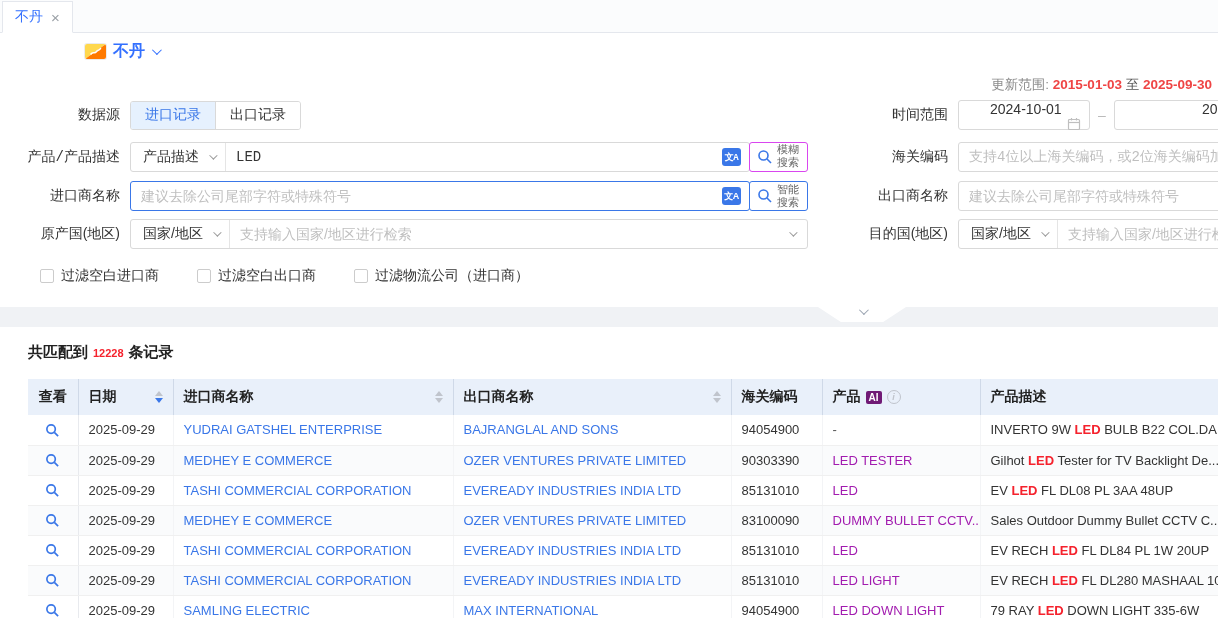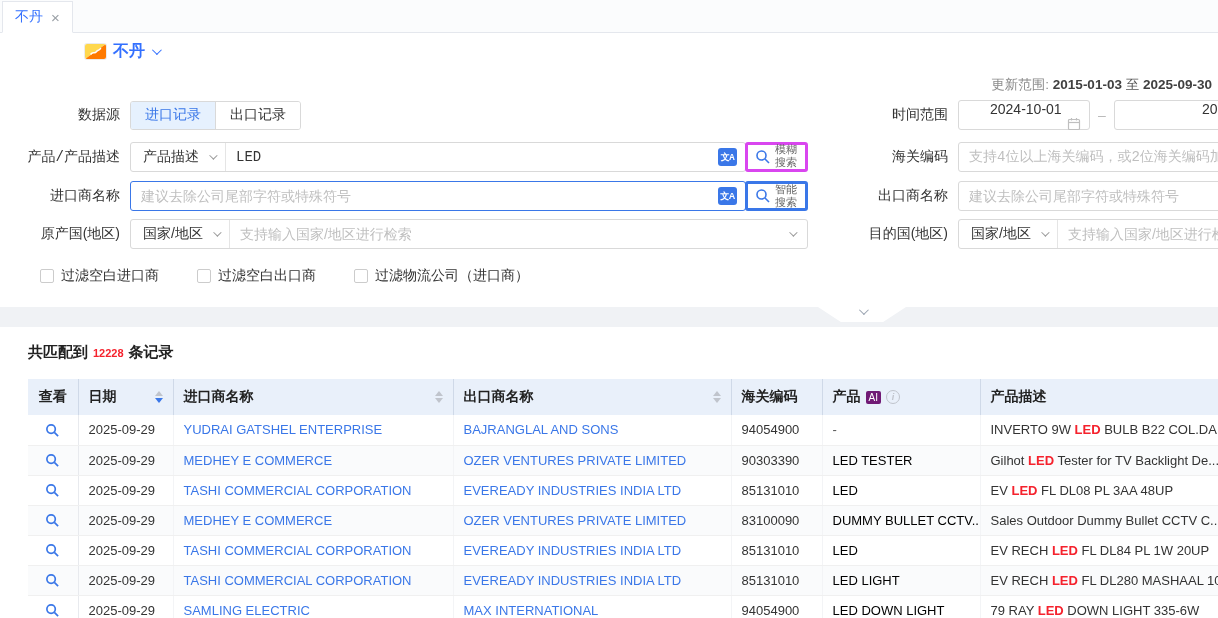--- a/index.html
+++ b/index.html
@@ -17,41 +17,41 @@
   
   .page-head { background:#fff; height:37px; display:flex; align-items:center; padding-left:85px; gap:7px; }
   .flag { width:21px; height:15px; border-radius:2px; overflow:hidden; display:inline-block; box-shadow:0 0 0 1px rgba(0,0,0,.08); }
   .country-name { color:#3370ff; font-size:16px; font-weight:bold; }
   .chev { display:inline-block; width:7px; height:7px; border-right:1.6px solid #999; border-bottom:1.6px solid #999; transform:rotate(45deg) translateY(-2px); }
   .chev.blue { border-color:#3370ff; }
   .chev.small { width:6px; height:6px; border-width:1.4px; }
   
   .filter-card { background:#fff; position:relative; padding:4px 0 22px 0; }
   .update-range { position:absolute; top:6px; right:6px; font-size:13.5px; color:#8c8c8c; }
-  .update-range b { color:#404040; font-weight:bold; }
+  .update-range b { color:#ef4444; font-weight:bold; }
   .update-range .to-word { color:#555; }
   .frow { display:flex; align-items:center; }
   .r1 { margin-top:26px; } .r2 { margin-top:12px;font-family:Liberation Mono, monospace; } .r3 { margin-top:9px; } .r4 { margin-top:8px; }
   .flabel { width:130px; text-align:right; padding-right:10px; flex-shrink:0; }
   .rlabel { width:150px; text-align:right; padding-right:10px; flex-shrink:0; }
   .fgroup-left { width:678px; display:flex; align-items:center; flex-shrink:0; }
   .fgroup-right { width:400px; display:flex; align-items:center; flex-shrink:0; }
   
   .toggle { display:flex; border:1px solid #d9d9d9; border-radius:3px; overflow:hidden; height:29px; }
   .toggle .opt { padding:6px 14px; display:flex; align-items:center; background:#fff; cursor:pointer; }
   .toggle .opt.active { background:#e6f1fe; color:#3a77e8; }
   .toggle .opt + .opt { border-left:1px solid #d9d9d9; }
   
   .finput { flex:1; display:flex; align-items:center; border:1px solid #d9d9d9; border-radius:3px; height:30px; background:#fff; }
   .finput input { border:none; outline:none; flex:1; font-size:14px; color:#333; padding:0 10px; height:100%; background:transparent; font-family:inherit; }
   .finput input::placeholder { color:#bfbfbf; }
   .sel-prefix { display:flex; align-items:center; gap:10px; padding:0 10px 0 12px; border-right:1px solid #e5e5e5; height:100%; color:#333; cursor:pointer; }
   .trans-icon { width:19px; height:18px; background:#3a77e8; border-radius:3px; color:#fff; font-size:9px; font-weight:bold;
                 display:flex; align-items:center; justify-content:center; margin-right:8px; flex-shrink:0; letter-spacing:-.5px; }
-  .search-btn { display:flex; align-items:center; border:3px solid #d946ef; border-radius:3px; height:30px; margin-left:-1px;
+  .search-btn { display:flex; align-items:center; border:1px solid #d946ef; border-radius:3px; height:30px; margin-left:-1px;
                 padding:0 7px; background:#fff; gap:4px; cursor:pointer; flex-shrink:0; }
   .search-btn .sb-text { font-size:11px; color:#666; width:23px; line-height:1.15; word-break:break-all; }
   .focused .finput, .focused .search-btn { border-color:#3a77e8; }
   .end-chev { margin-right:12px; }
   
   .date-box { width:132px; display:flex; align-items:center; border:1px solid #d9d9d9; border-radius:3px; height:30px; background:#fff; flex-shrink:0;flex-direction:column; }
   .date-box input { border:none; outline:none; width:90px; padding:0 0 0 11px; font-size:14px; color:#333; background:transparent; font-family:inherit; }
   .date-box.grow { flex:1; }
   .date-sep { color:#bbb; margin:0 8px; }
   .cal-icon { margin-left:auto; margin-right:8px; flex-shrink:0; }
@@ -74,30 +74,30 @@
                padding:0 10px; border-right:1px solid #cfd9e8; }
   .rtable th:last-child { border-right:none; }
   .th-wrap { display:flex; align-items:center; justify-content:space-between; }
   .th-wrap.center { justify-content:center; }
   .th-left { display:flex; align-items:center; gap:5px; }
   .sorters { display:flex; flex-direction:column; gap:2px; margin-left:6px; }
   .car { width:0; height:0; border-left:4px solid transparent; border-right:4px solid transparent; }
   .car.up { border-bottom:5px solid #c0c4cc; }
   .car.down { border-top:5px solid #c0c4cc; }
   .car.active.down { border-top-color:#3a77e8; }
-  .ai-badge { background:#701a75; color:#fff; font-size:10px; font-weight:normal; border-radius:2px; padding:1px 3px; }
+  .ai-badge { background:#701a75; color:#fff; font-size:10px; font-weight:bold; border-radius:2px; padding:1px 3px; }
   .info-icon { width:14px; height:14px; border:1px solid #c0c4cc; border-radius:50%; color:#c0c4cc; font-size:9px;
                display:inline-flex; align-items:center; justify-content:center; font-style:italic; font-weight:bold; }
   .rtable td { height:30px; padding:0 10px; border-bottom:1px solid #f0f0f0; border-right:1px solid #f3f4f6;
                white-space:nowrap; overflow:hidden; color:#333; }
   .rtable td:last-child { border-right:none; }
   .rtable tr.even td { background:#fafbfc; }
   .rtable td.view-cell { text-align:center; border-right:1px solid #e8eaee; box-shadow:3px 0 4px rgba(0,0,0,.03); }
   .link { color:#3a77e8; text-decoration:none; cursor:pointer; }
-  .plink { color:#000000; text-decoration:none; cursor:pointer; }
+  .plink { color:#a21caf; text-decoration:none; cursor:pointer; }
   .dash { color:#555; }
   .hl { color:#f5222d; font-weight:bold; }
   .view-btn { display:inline-flex; cursor:pointer; vertical-align:middle; }
 </style>
 </head>
 <body>
 
 <div class="tabbar">
   <div class="tab">
     <span class="tab-label">不丹</span>

